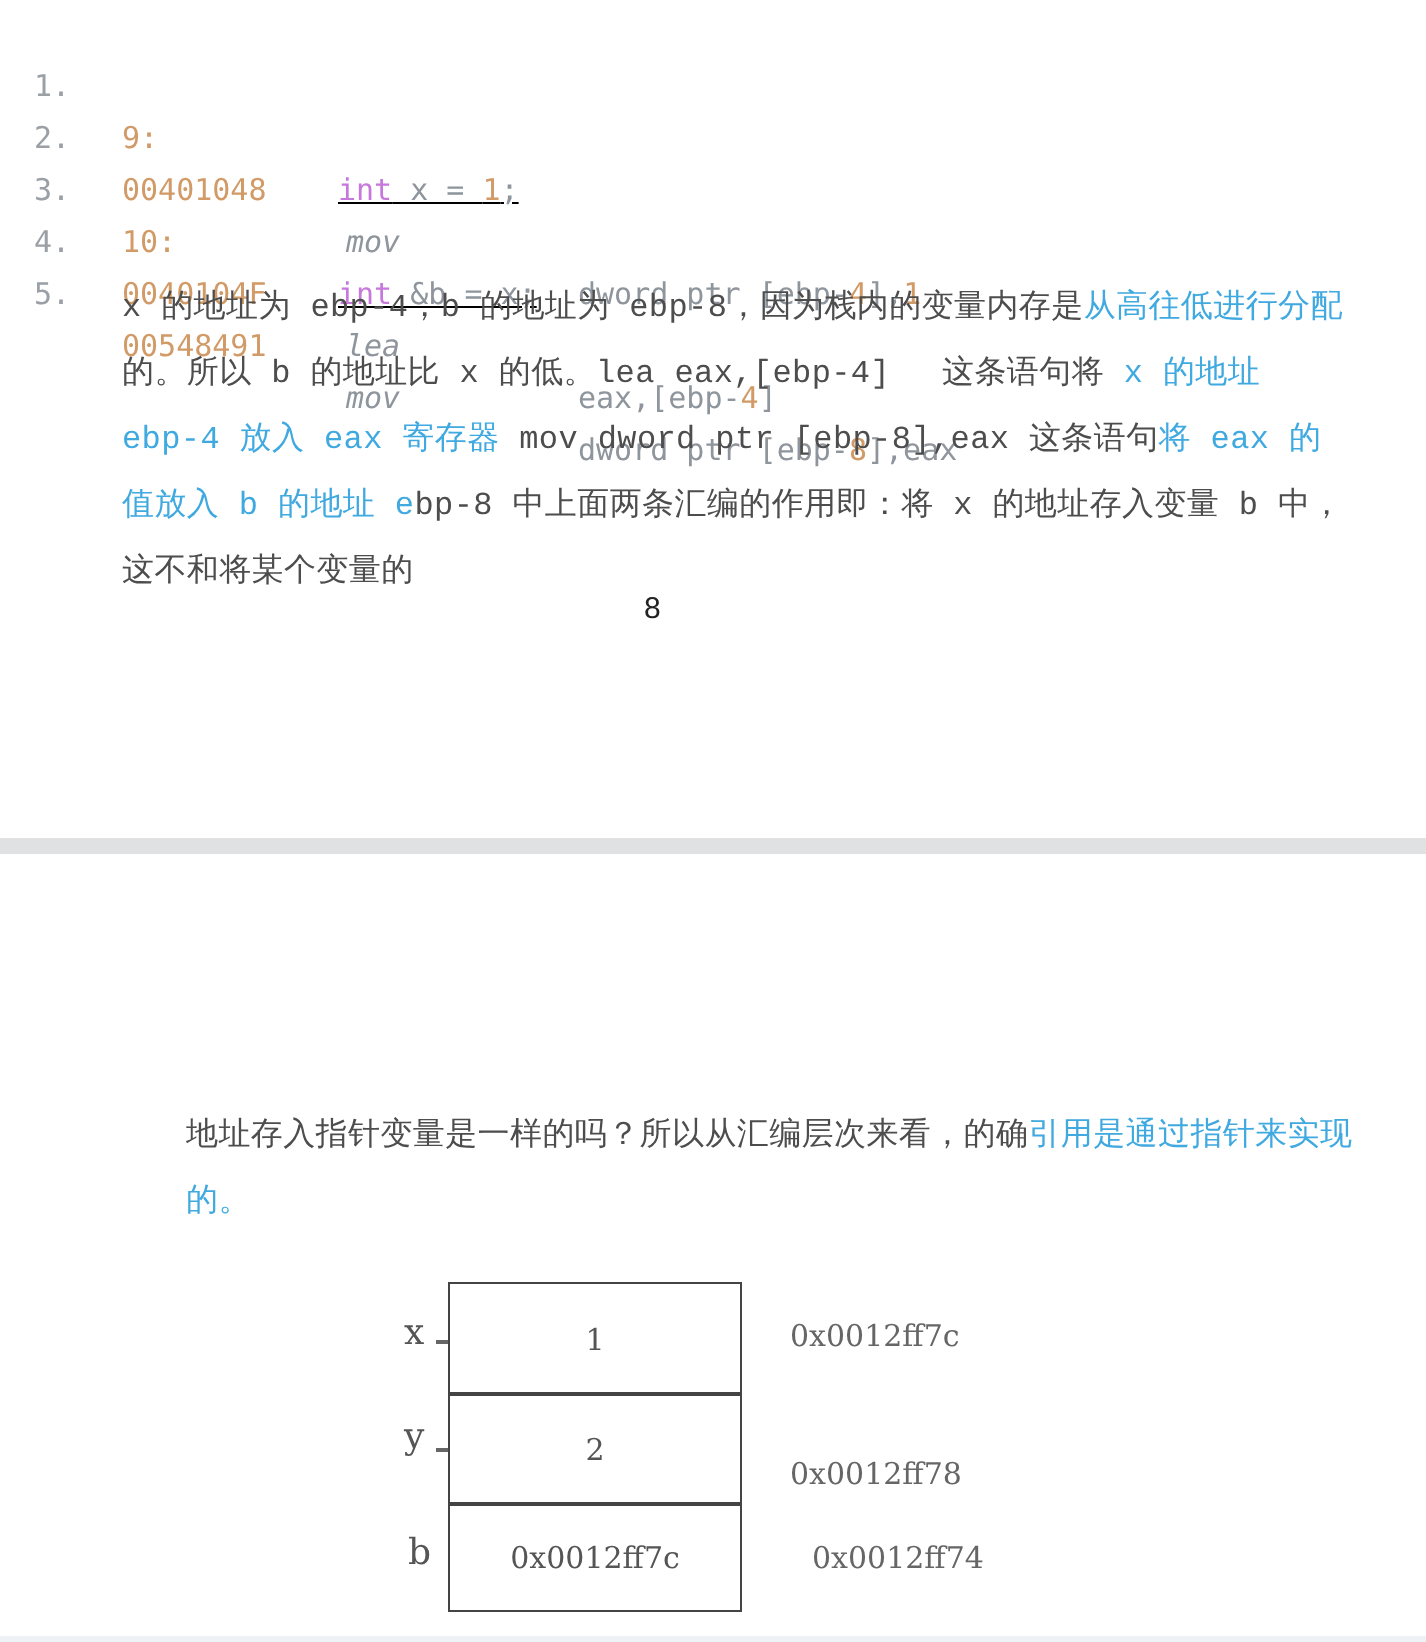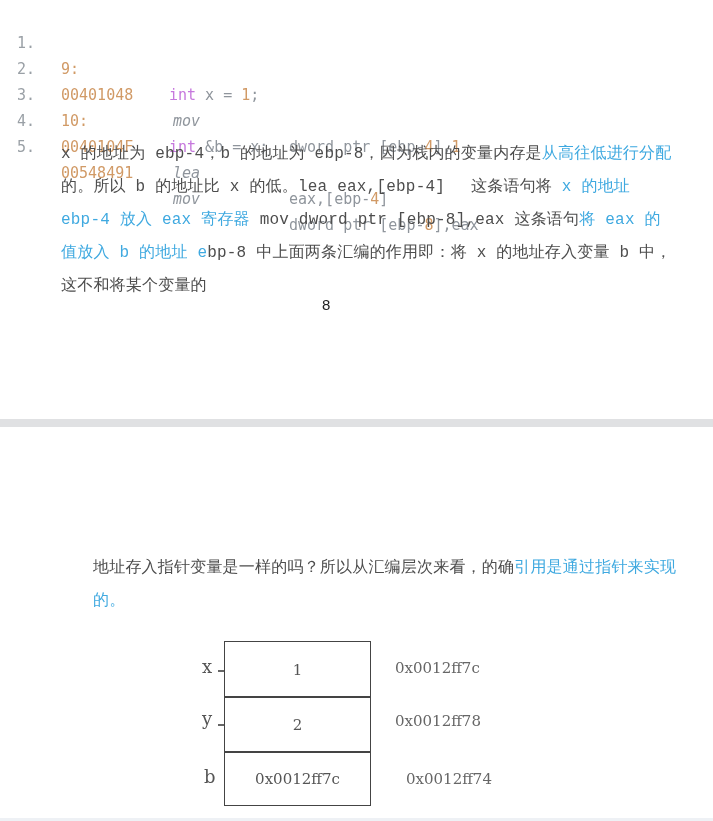--- a/index.html
+++ b/index.html
@@ -4,21 +4,21 @@
   <style>
     html, body { margin: 0; padding: 0; background: #ffffff; }
     body { width: 713px; height: 821px; position: relative; overflow: hidden; font-family: "DejaVu Sans", sans-serif; }
     .code { position: absolute; left: 0; top: 0; width: 713px; font-family: "DejaVu Sans Mono", "Liberation Mono", monospace; font-size: 15px; }
     .code-line { position: absolute; left: 0; height: 26px; line-height: 26px; white-space: pre; }
     .ln { position: absolute; left: 17px; color: #9aa0a6; }
     .addr { position: absolute; left: 61px; color: #d19a66; }
     .kw { color: #c678dd; }
     .num { color: #d19a66; }
     .plain { color: #8f959c; }
-    .src { position: absolute; left: 169px; }
+    .src { position: absolute; left: 169px; text-decoration: underline; }
     .op { position: absolute; left: 173px; color: #8f959c; font-style: italic; }
     .args { position: absolute; left: 289px; color: #8f959c; }
     .para { position: absolute; left: 61px; width: 615px; font-family: Liberation Mono, monospace; font-size: 16px; color: #4d4d4d; line-height: 33px; letter-spacing: 0.2px; }
     .hl { color: #3fa9e0; }
     .page-num { position: absolute; left: 322px; top: 296px; font-family: "Liberation Sans", sans-serif; font-size: 15px; color: #222; }
     .divider { position: absolute; left: 0; top: 419px; width: 713px; height: 8px; background: #e0e1e3; }
     .bottom-divider { position: absolute; left: 0; top: 818px; width: 713px; height: 3px; background: #eef1f5; }
     .diagram { position: absolute; left: 190px; top: 630px; width: 320px; height: 185px; font-family: "DejaVu Serif", "Liberation Serif", serif; color: #555; }
     .mem-box { position: absolute; left: 34px; top: 11px; width: 147px; height: 165px; border: 1.5px solid #444; box-sizing: border-box; }
     .cell { position: absolute; left: 0; width: 100%; display: flex; align-items: center; justify-content: center; font-size: 15px; color: #555; }
@@ -87,17 +87,17 @@
     <div class="cell" style="top:110px; height:54px;">0x0012ff7c</div>
   </div>
 
   <span class="var-label" style="left:12px; top:26px;">x</span>
   <div class="tick" style="top:40px;"></div>
   <span class="var-label" style="left:12px; top:78px;">y</span>
   <div class="tick" style="top:94px;"></div>
   <span class="var-label" style="left:14px; top:136px;">b</span>
 
   <span class="addr-label" style="top:29px;">0x0012ff7c</span>
-  <span class="addr-label" style="top:82px;text-align:right;">0x0012ff78</span>
+  <span class="addr-label" style="top:98px;text-align:right;">0x0012ff78</span>
   <span class="addr-label" style="top:140px;margin-left:11px;">0x0012ff74</span>
 </div>
 
 <div class="bottom-divider"></div>
 
 </body></html>

